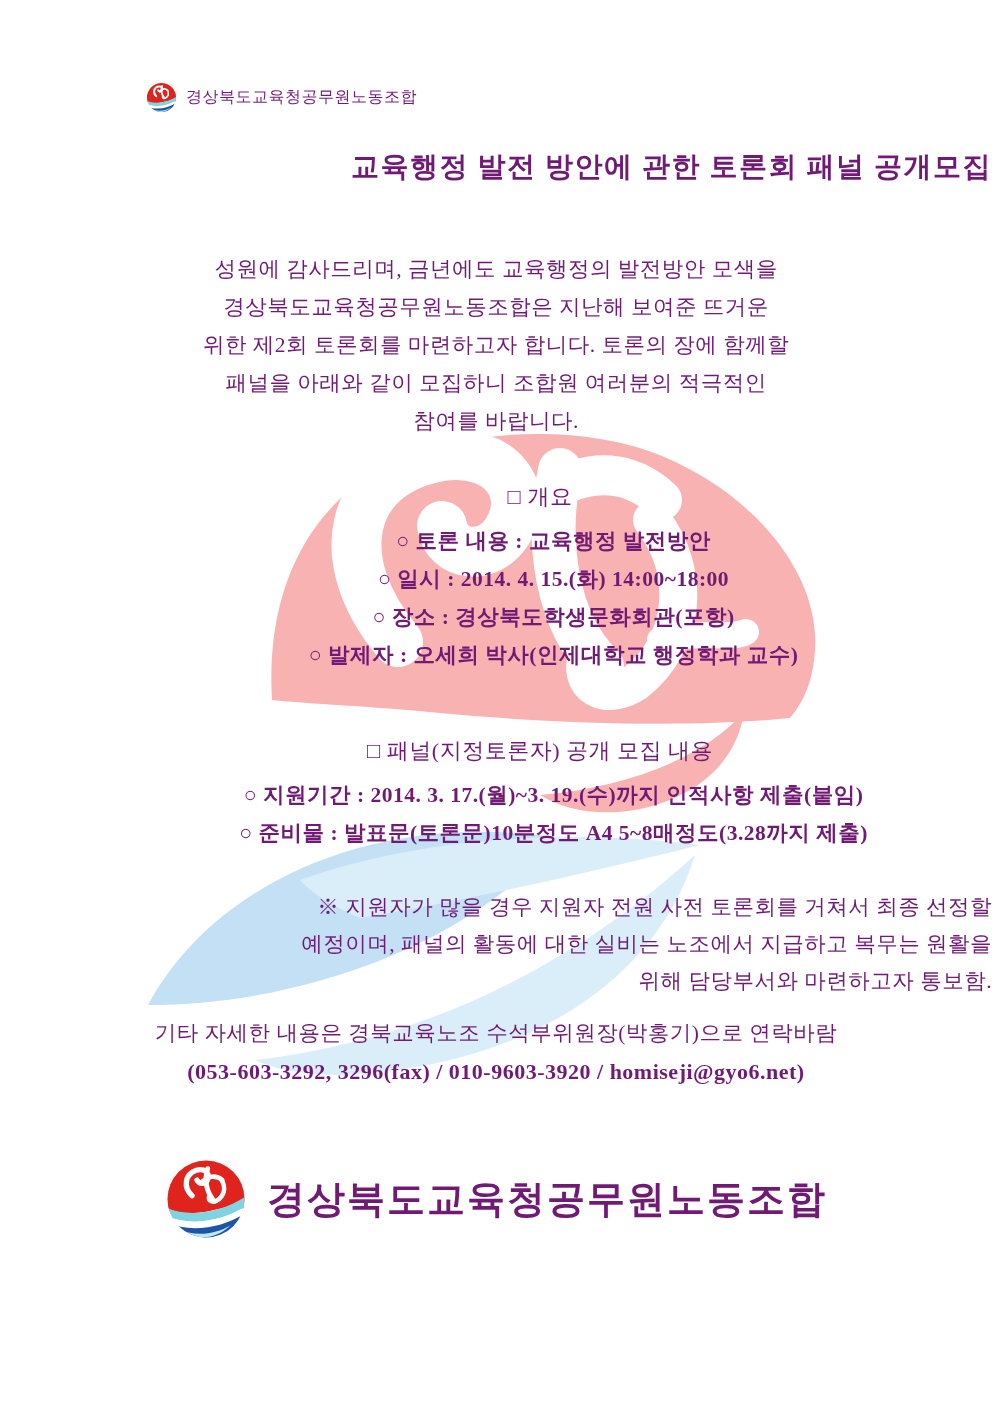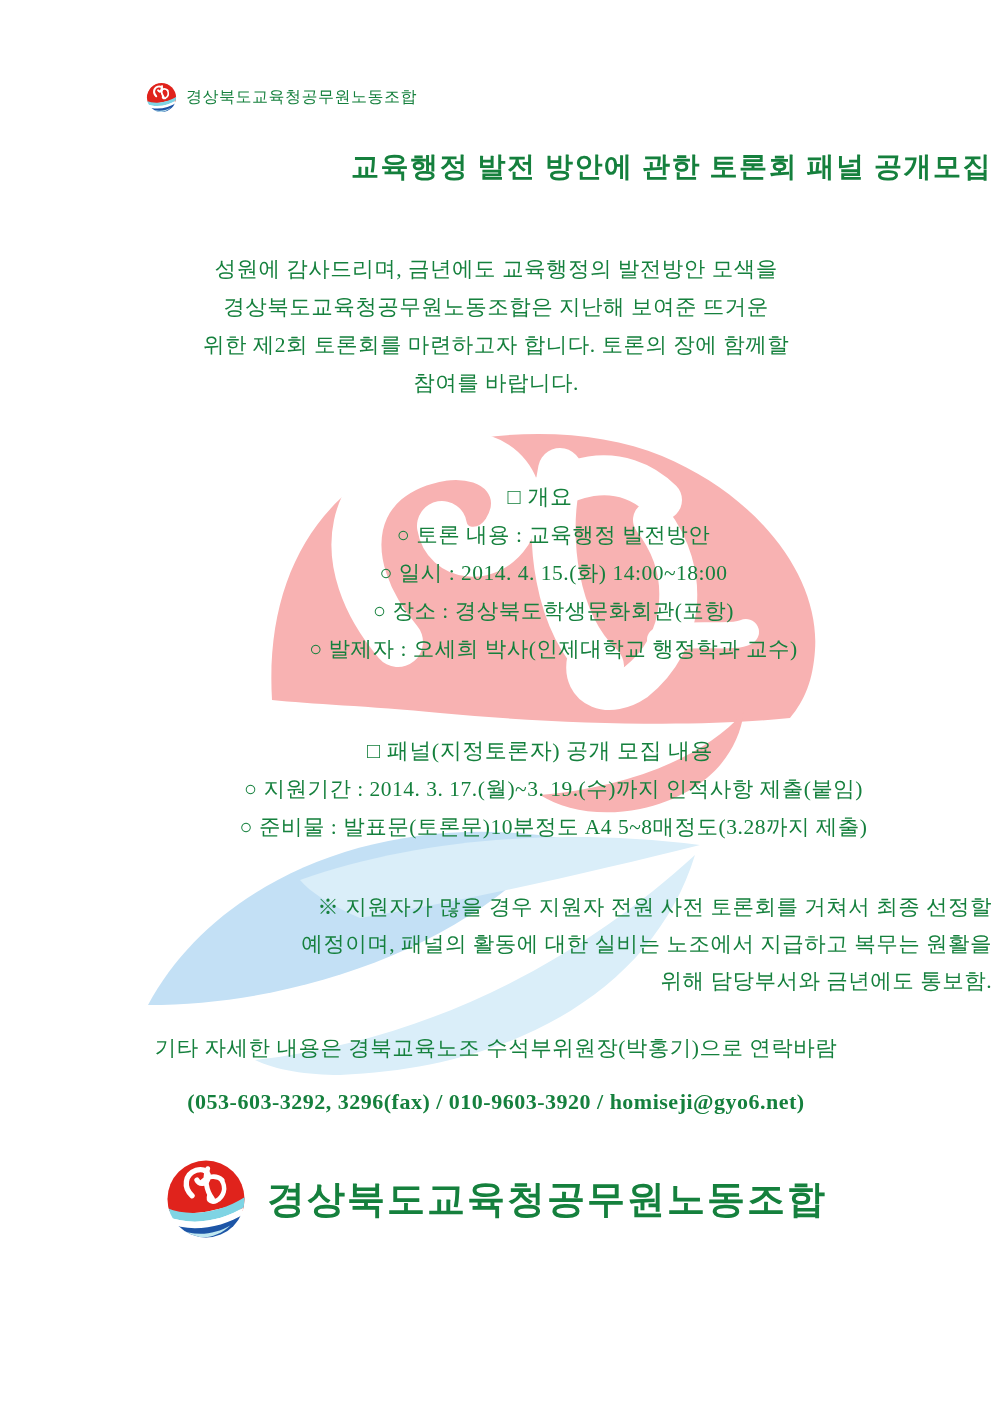--- a/index.html
+++ b/index.html
@@ -3,21 +3,21 @@
 <meta charset="utf-8">
 <style>
   html,body{margin:0;padding:0;background:#ffffff;}
   .page{
     position:relative;
     width:992px;height:1403px;
     margin:0 auto;
     background:#ffffff;
     overflow:hidden;
     font-family:"Liberation Serif","DejaVu Serif",serif;
-    color:#15803d;
+    color:#701a75;
   }
   .watermark{position:absolute;left:0;top:0;width:992px;height:1403px;z-index:0;}
   .content{position:absolute;left:0;top:0;width:100%;height:100%;z-index:1;}
 
   .header{position:absolute;top:82px;left:146px;display:flex;align-items:center;gap:9px;}
   .header .logo{width:31px;height:31px;flex:0 0 auto;}
   .header .org{font-size:16px;letter-spacing:0.5px;white-space:nowrap;}
 
   .title{
     position:absolute;top:148px;left:0;right:0;
@@ -25,28 +25,28 @@
     letter-spacing:1.5px;margin:0;white-space:nowrap;
   }
 
   .intro{position:absolute;top:250px;left:0;right:0;text-align:center;}
   .intro p{margin:0;font-size:21.5px;line-height:38px;letter-spacing:0.5px;white-space:nowrap;}
 
   .section{position:absolute;left:148px;right:60px;text-align:center;}
   .sec1{top:478px;}
   .sec2{top:732px;}
   .sec-heading{font-size:22px;line-height:38px;letter-spacing:0.5px;white-space:nowrap;margin:0;}
-  .sec-items{margin:0;padding-left:27px;}
+  .sec-items{margin:6px;padding-left:27px;font-weight:bold;}
   .sec-items p{margin:0;font-size:21.5px;line-height:38px;letter-spacing:0.5px;white-space:nowrap;}
 
   .note{position:absolute;top:889px;left:0;right:0;text-align:right;}
   .note p{margin:0;font-size:21.5px;line-height:37px;letter-spacing:0.5px;white-space:nowrap;}
 
   .contact{position:absolute;top:1014px;left:0;right:0;text-align:center;}
-  .contact p{margin:16px;font-size:21.5px;line-height:37px;letter-spacing:0.5px;white-space:nowrap;}
+  .contact p{margin:1px;font-size:21.5px;line-height:37px;letter-spacing:0.5px;white-space:nowrap;}
   .contact .phone-line{font-weight:bold;font-size:22px;}
 
   .footer{
     position:absolute;top:1158px;left:0;right:0;
     display:flex;align-items:center;justify-content:center;gap:20px;
   }
   .footer .logo{width:82px;height:82px;flex:0 0 auto;}
   .footer .org{font-size:38px;font-weight:bold;letter-spacing:2px;white-space:nowrap;}
   .hidden-defs{position:absolute;width:0;height:0;overflow:hidden;}
 </style>
@@ -111,20 +111,21 @@
       </svg>
       <span class="org">경상북도교육청공무원노동조합</span>
     </div>
 
     <h1 class="title">교육행정 발전 방안에 관한 토론회 패널 공개모집</h1>
 
     <div class="intro">
       <p>성원에 감사드리며, 금년에도 교육행정의 발전방안 모색을</p>
       <p>경상북도교육청공무원노동조합은 지난해 보여준 뜨거운</p>
       <p>위한 제2회 토론회를 마련하고자 합니다. 토론의 장에 함께할</p>
+      <p>패널을 아래와 같이 모집하니 조합원 여러분의 적극적인</p>
       <p>참여를 바랍니다.</p>
     </div>
 
     <div class="section sec1">
       <p class="sec-heading">□ 개요</p>
       <div class="sec-items">
         <p>○ 토론 내용 : 교육행정 발전방안</p>
         <p>○ 일시 : 2014. 4. 15.(화) 14:00~18:00</p>
         <p>○ 장소 : 경상북도학생문화회관(포항)</p>
         <p>○ 발제자 : 오세희 박사(인제대학교 행정학과 교수)</p>
@@ -135,21 +136,21 @@
       <p class="sec-heading">□ 패널(지정토론자) 공개 모집 내용</p>
       <div class="sec-items">
         <p>○ 지원기간 : 2014. 3. 17.(월)~3. 19.(수)까지 인적사항 제출(붙임)</p>
         <p>○ 준비물 : 발표문(토론문)10분정도 A4 5~8매정도(3.28까지 제출)</p>
       </div>
     </div>
 
     <div class="note">
       <p>※ 지원자가 많을 경우 지원자 전원 사전 토론회를 거쳐서 최종 선정할</p>
       <p>예정이며, 패널의 활동에 대한 실비는 노조에서 지급하고 복무는 원활을</p>
-      <p>위해 담당부서와 금년에도 통보함.</p>
+      <p>위해 담당부서와 마련하고자 통보함.</p>
     </div>
 
     <div class="contact">
       <p>기타 자세한 내용은 경북교육노조 수석부위원장(박홍기)으로 연락바람</p>
       <p class="phone-line">(053-603-3292, 3296(fax) / 010-9603-3920 / homiseji@gyo6.net)</p>
     </div>
 
     <div class="footer">
       <svg class="logo" viewBox="0 0 100 100">
         <use href="#emblem"></use>

